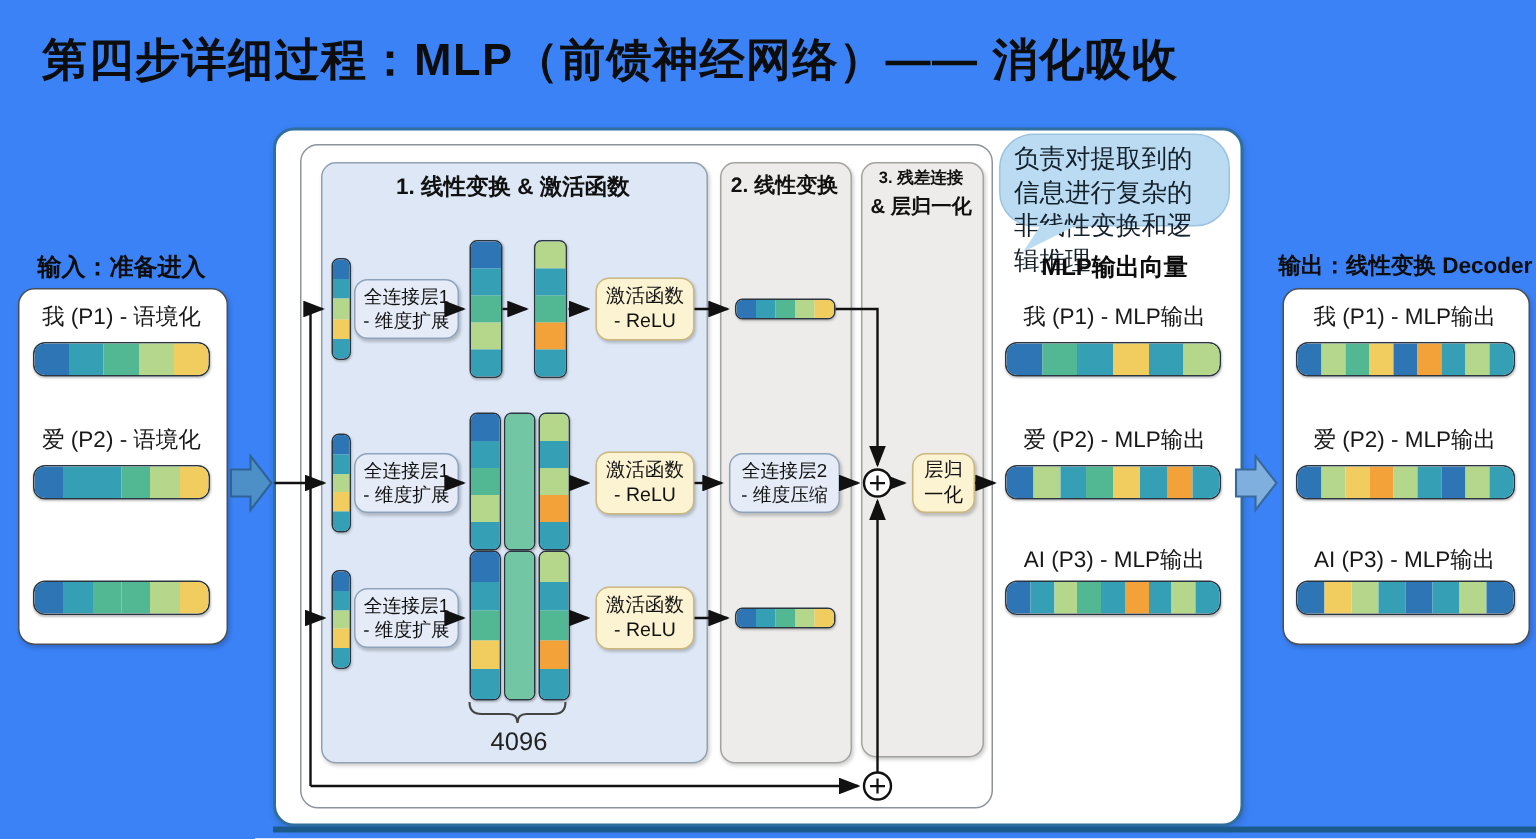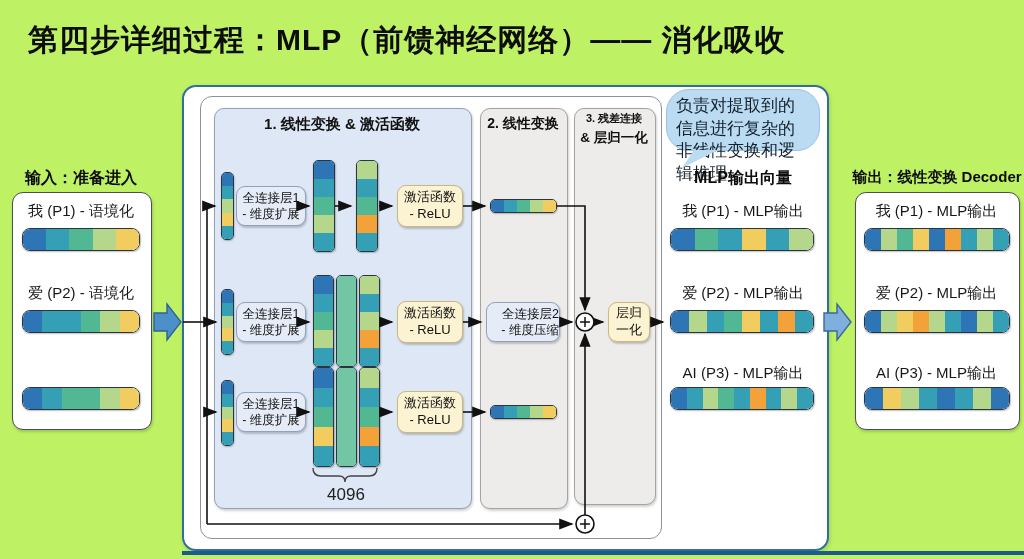--- a/index.html
+++ b/index.html
@@ -1,16 +1,16 @@
 <!DOCTYPE html>
 <html><head>
 <meta charset="utf-8">
 <style>
   html,body{margin:0;padding:0;background:#ffffff;}
-  #stage{position:relative;width:1024px;height:559px;background:#bef264;overflow:hidden;
+  #stage{position:relative;width:1024px;height:559px;background:#3b82f6;overflow:hidden;
          font-family:"Liberation Sans","DejaVu Sans",sans-serif;color:#111;}
   .abs{position:absolute;}
   .title{font-size:30px;font-weight:bold;letter-spacing:1px;white-space:nowrap;color:#0d0d0d;}
   .panel{background:#ffffff;border:1.6px solid #4a4f55;border-radius:11px;box-shadow:1px 2px 3px rgba(0,0,0,.18);}
   .container-blue{background:#ffffff;border:2.5px solid #2f6f9f;border-radius:14px;box-shadow:1px 2px 4px rgba(0,0,0,.15);}
   .inner-box{background:#ffffff;border:1.5px solid #8d939b;border-radius:12px;}
   .sec{border-radius:10px;box-shadow:1px 1.5px 2.5px rgba(0,0,0,.18);}
   .sec.blue{background:#dde7f5;border:1.4px solid #93a1b2;}
   .sec.gray{background:#edecea;border:1.4px solid #a3a3a0;}
   .hdr{font-weight:bold;text-align:center;white-space:nowrap;color:#111;}
@@ -176,21 +176,21 @@
   </div>
   <div class="abs dim-label" style="left:313px;top:485px;width:66px;">4096</div>
 
   <div class="abs bar" style="left:490px;top:199px;width:67px;height:14px;border-radius:5px;border-width:1.5px;">
       <div class="seg" style="background: rgb(46, 117, 182);"></div>
       <div class="seg" style="background: rgb(53, 160, 181);"></div>
       <div class="seg" style="background: rgb(82, 184, 148);"></div>
       <div class="seg" style="background: rgb(180, 215, 140);"></div>
       <div class="seg" style="background: rgb(240, 205, 94);"></div>
     </div>
-  <div class="abs box blue" style="left:486px;top:302px;width:74px;height:40px;align-items:flex-end;">
+  <div class="abs box blue" style="left:486px;top:302px;width:74px;height:40px;">
     <div>全连接层2</div>
       <div>- 维度压缩</div>
   </div>
   <div class="abs bar" style="left:490px;top:405px;width:67px;height:14px;border-radius:5px;border-width:1.5px;">
       <div class="seg" style="background: rgb(46, 117, 182);"></div>
       <div class="seg" style="background: rgb(53, 160, 181);"></div>
       <div class="seg" style="background: rgb(82, 184, 148);"></div>
       <div class="seg" style="background: rgb(180, 215, 140);"></div>
       <div class="seg" style="background: rgb(240, 205, 94);"></div>
     </div>

